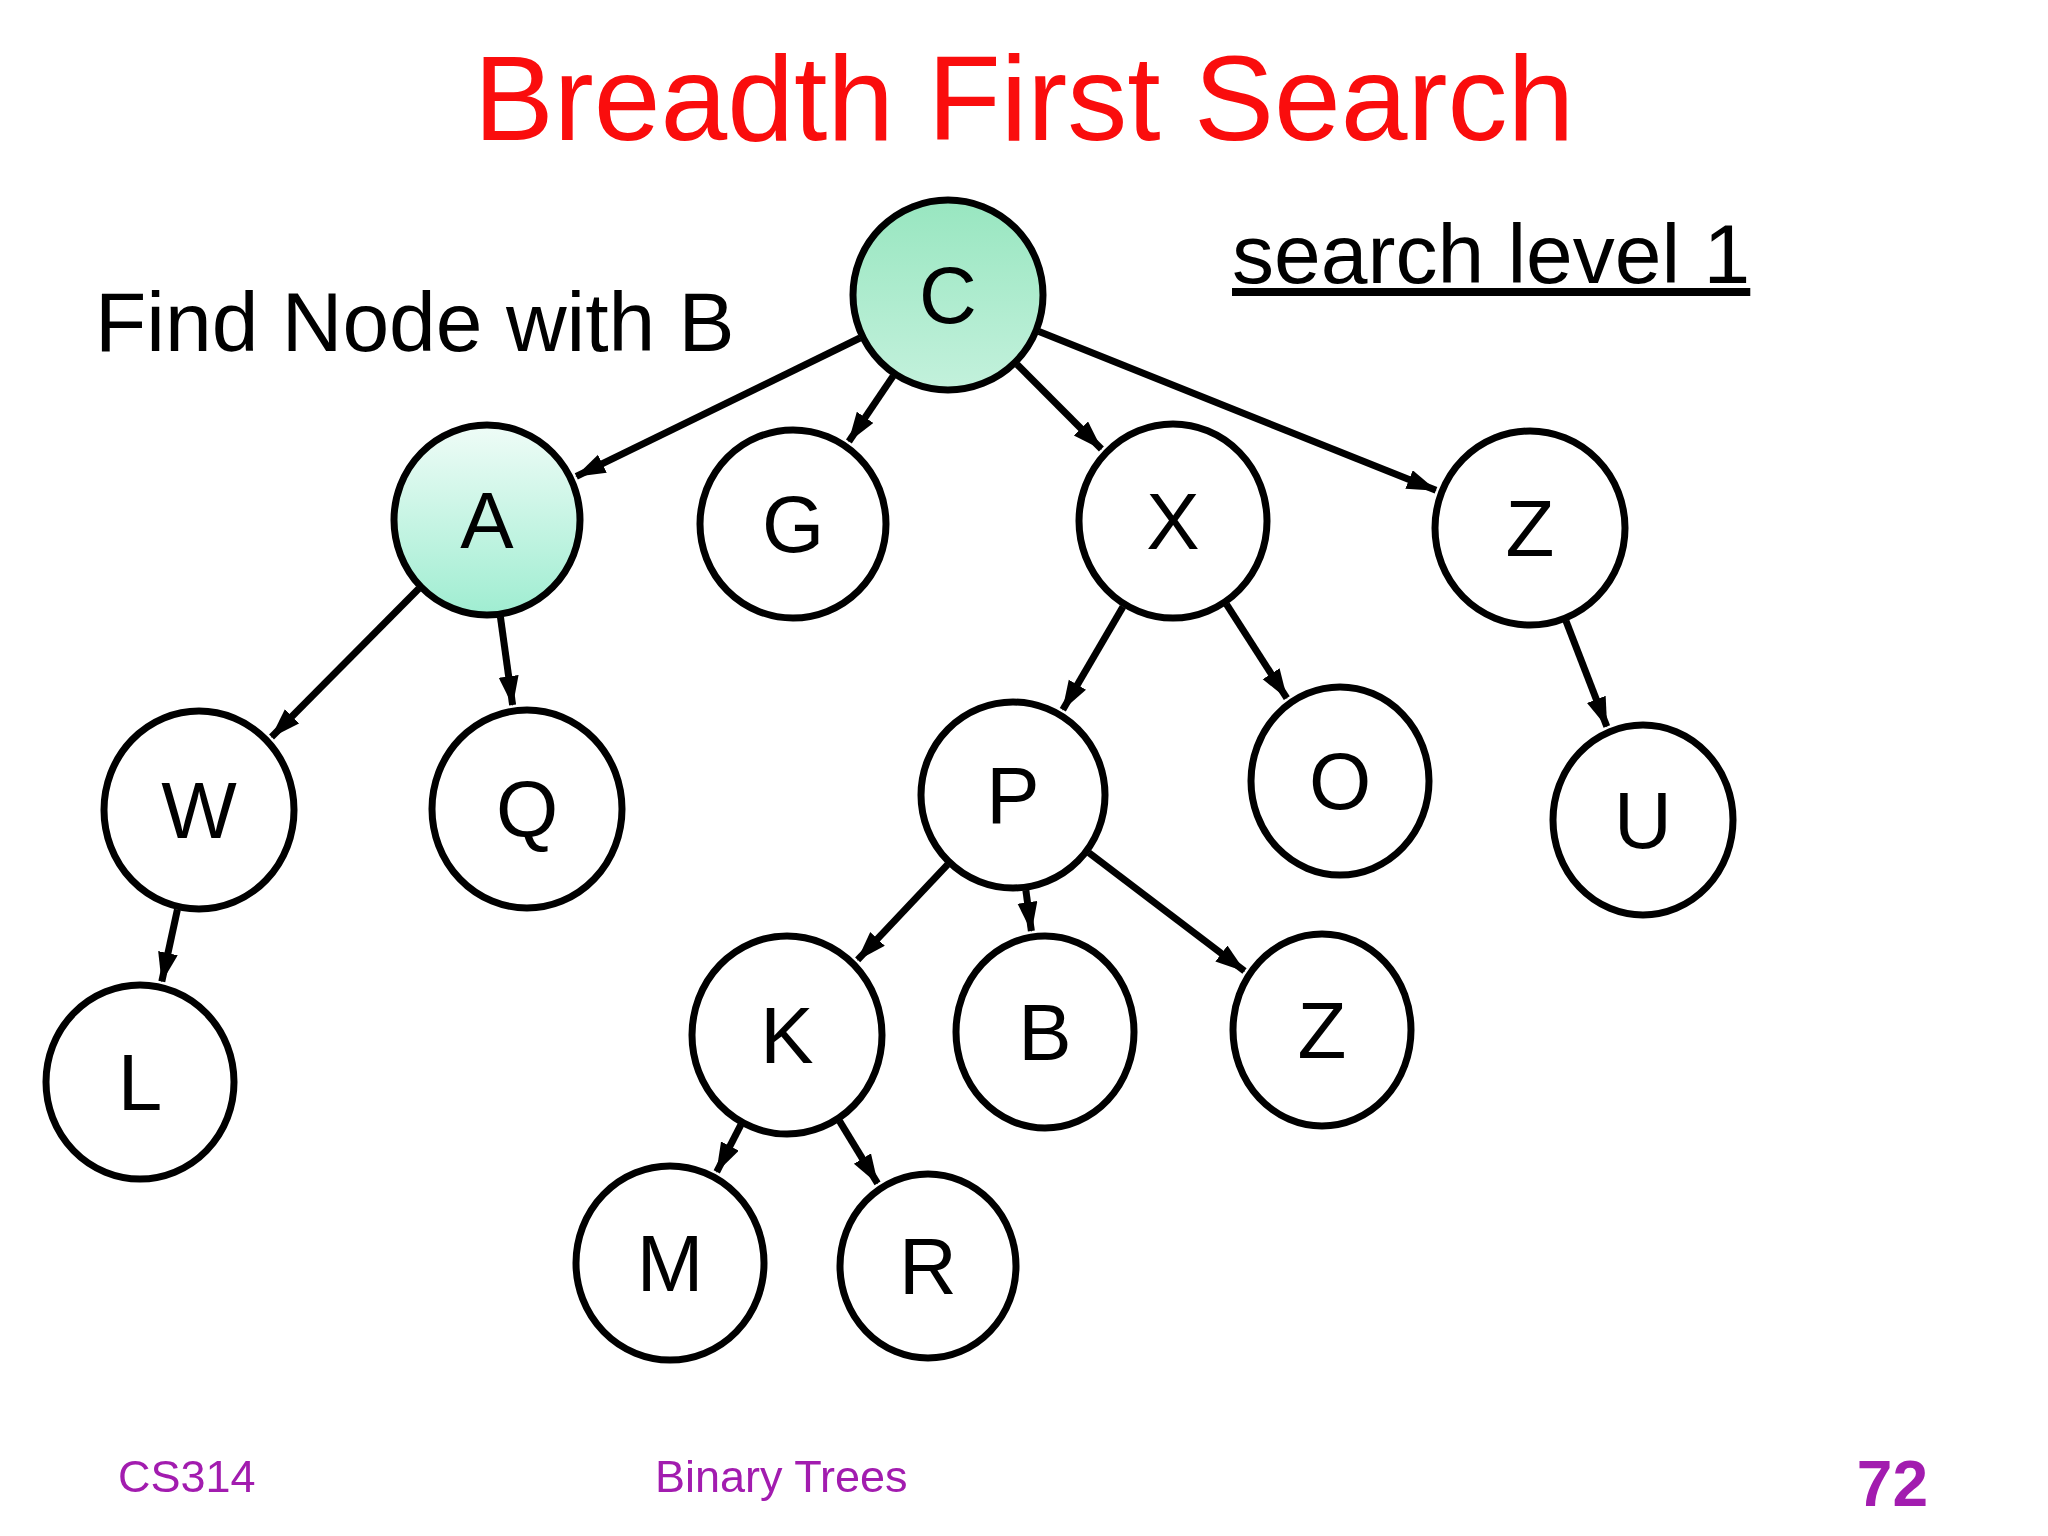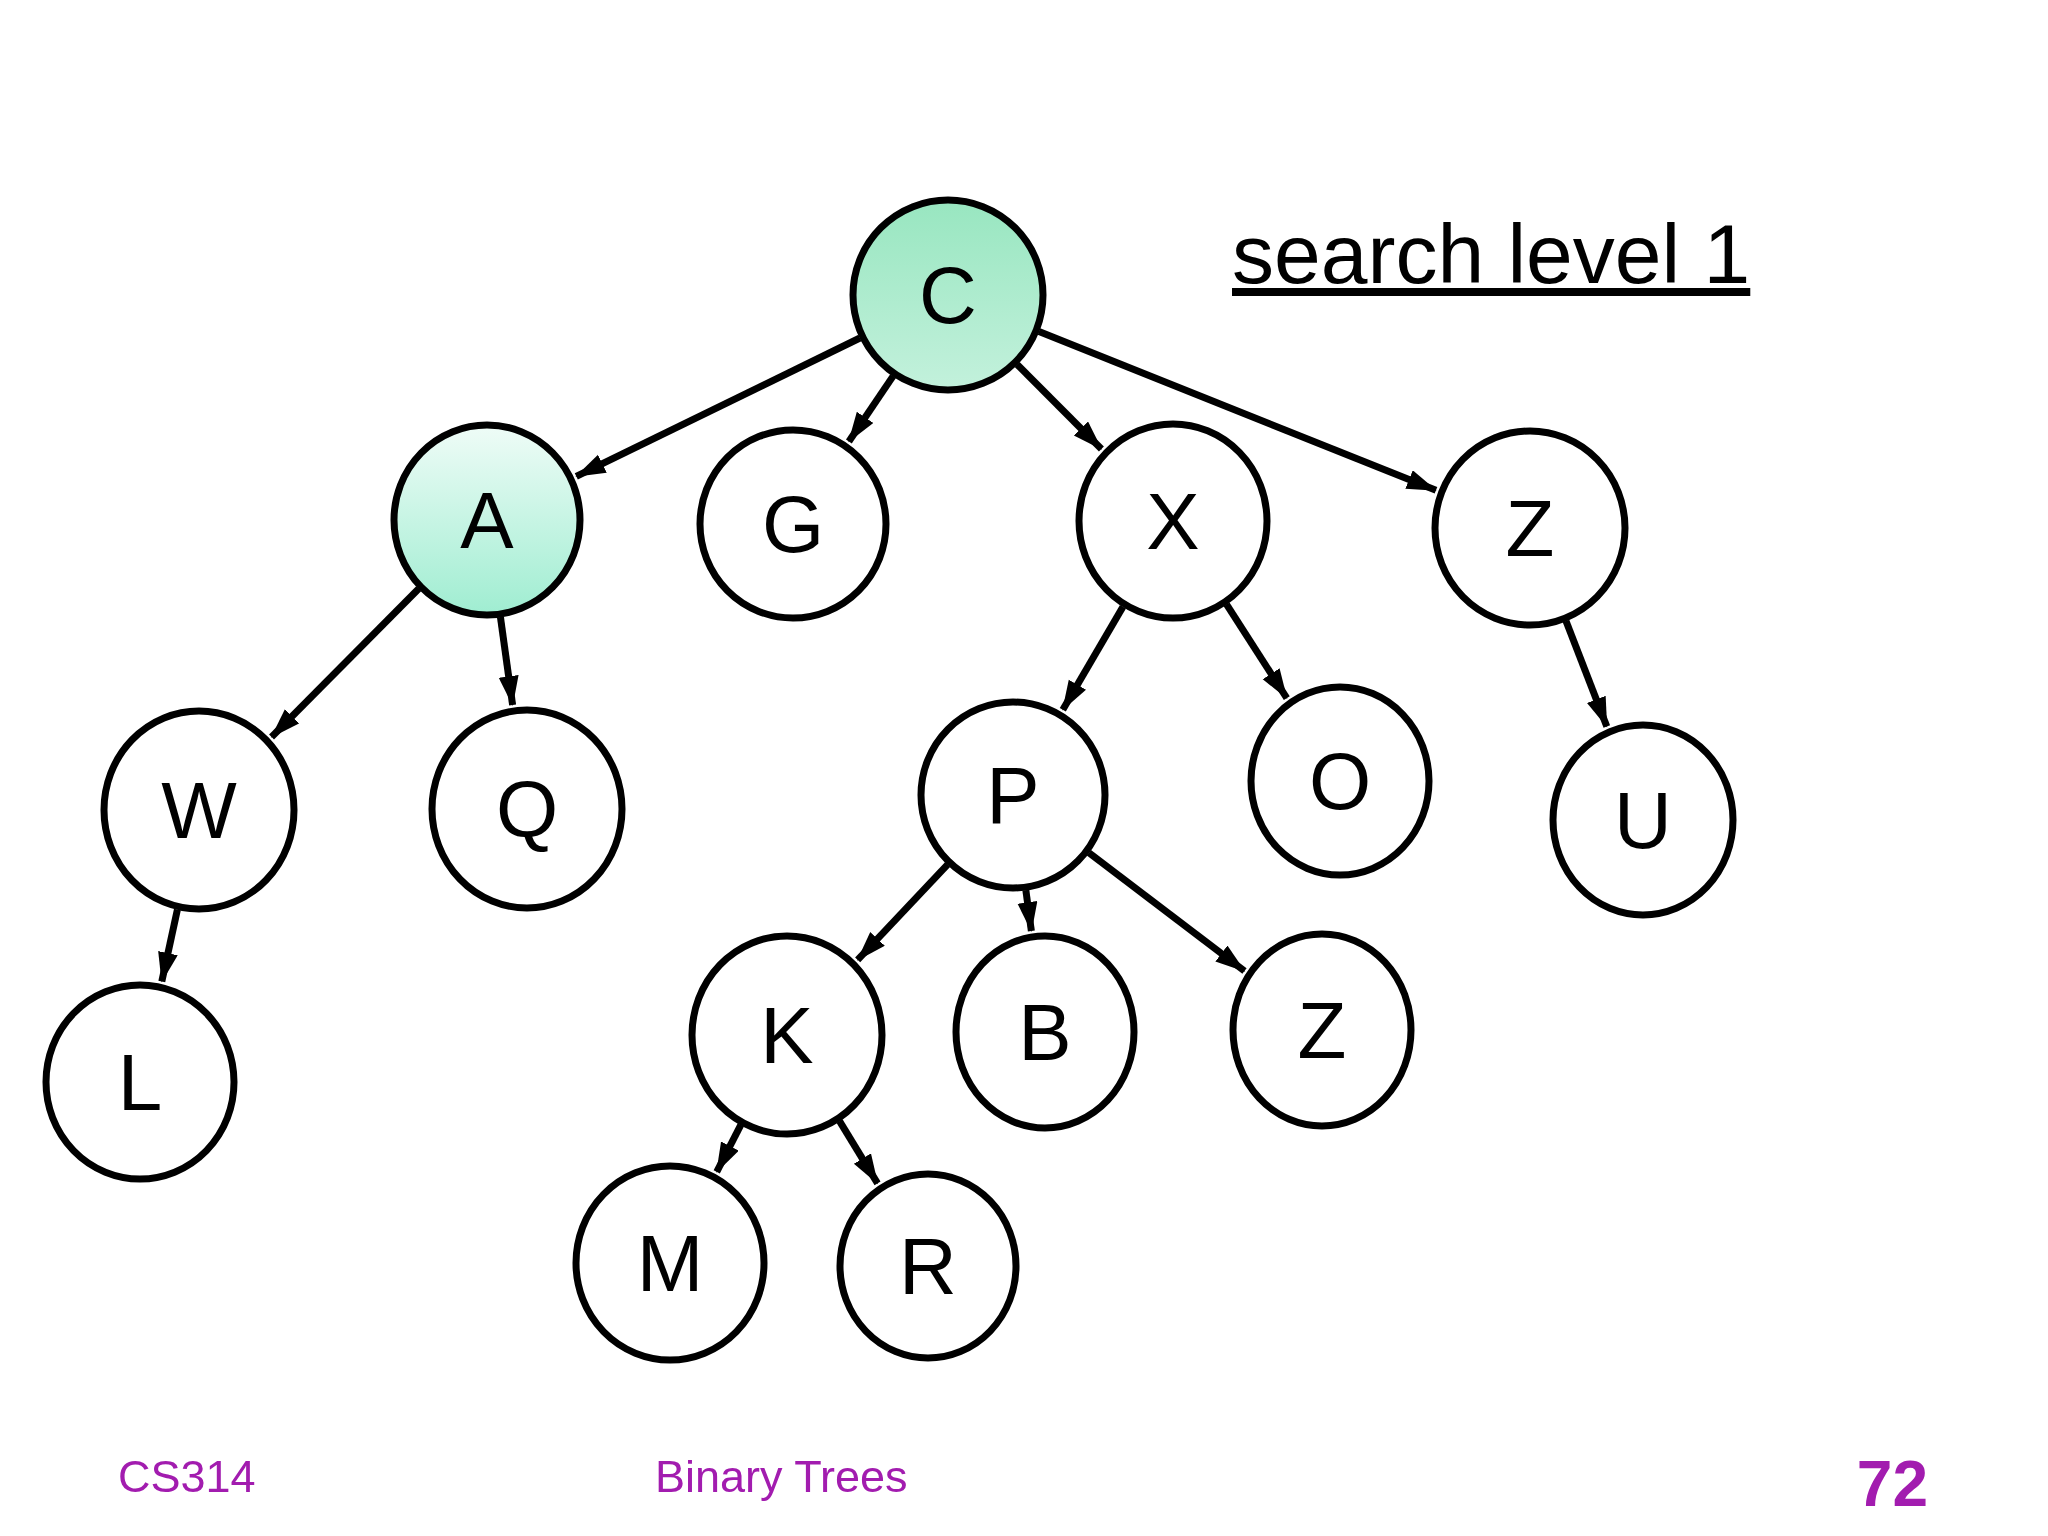--- a/index.html
+++ b/index.html
@@ -27,21 +27,23 @@
   }
   .footer-course{left:118px;top:1414px;}
   .footer-topic{left:655px;top:1414px;text-align:right;}
   .footer-page{right:120px;top:1412px;font-size:64px;font-weight:bold;}
 </style>
 </head>
 <body>
 
 <div class="slide" style="background: rgb(255, 255, 255);">
 
+  <div class="page-title" style="color: rgb(250, 13, 13);">Breadth First Search</div>
 
+  <div class="annotation annotation-find">Find Node with B</div>
 
   <div class="annotation annotation-level">search level 1</div>
 
   <svg class="tree-svg" viewBox="0 0 2048 1536">
       <defs>
         <linearGradient id="c_highlight" x1="0" y1="0" x2="0" y2="1">
           <stop offset="0%" stop-color="#98E6C0"></stop>
           <stop offset="100%" stop-color="#C3F1DC"></stop>
         </linearGradient>
         <linearGradient id="a_highlight" x1="0" y1="0" x2="0" y2="1">

